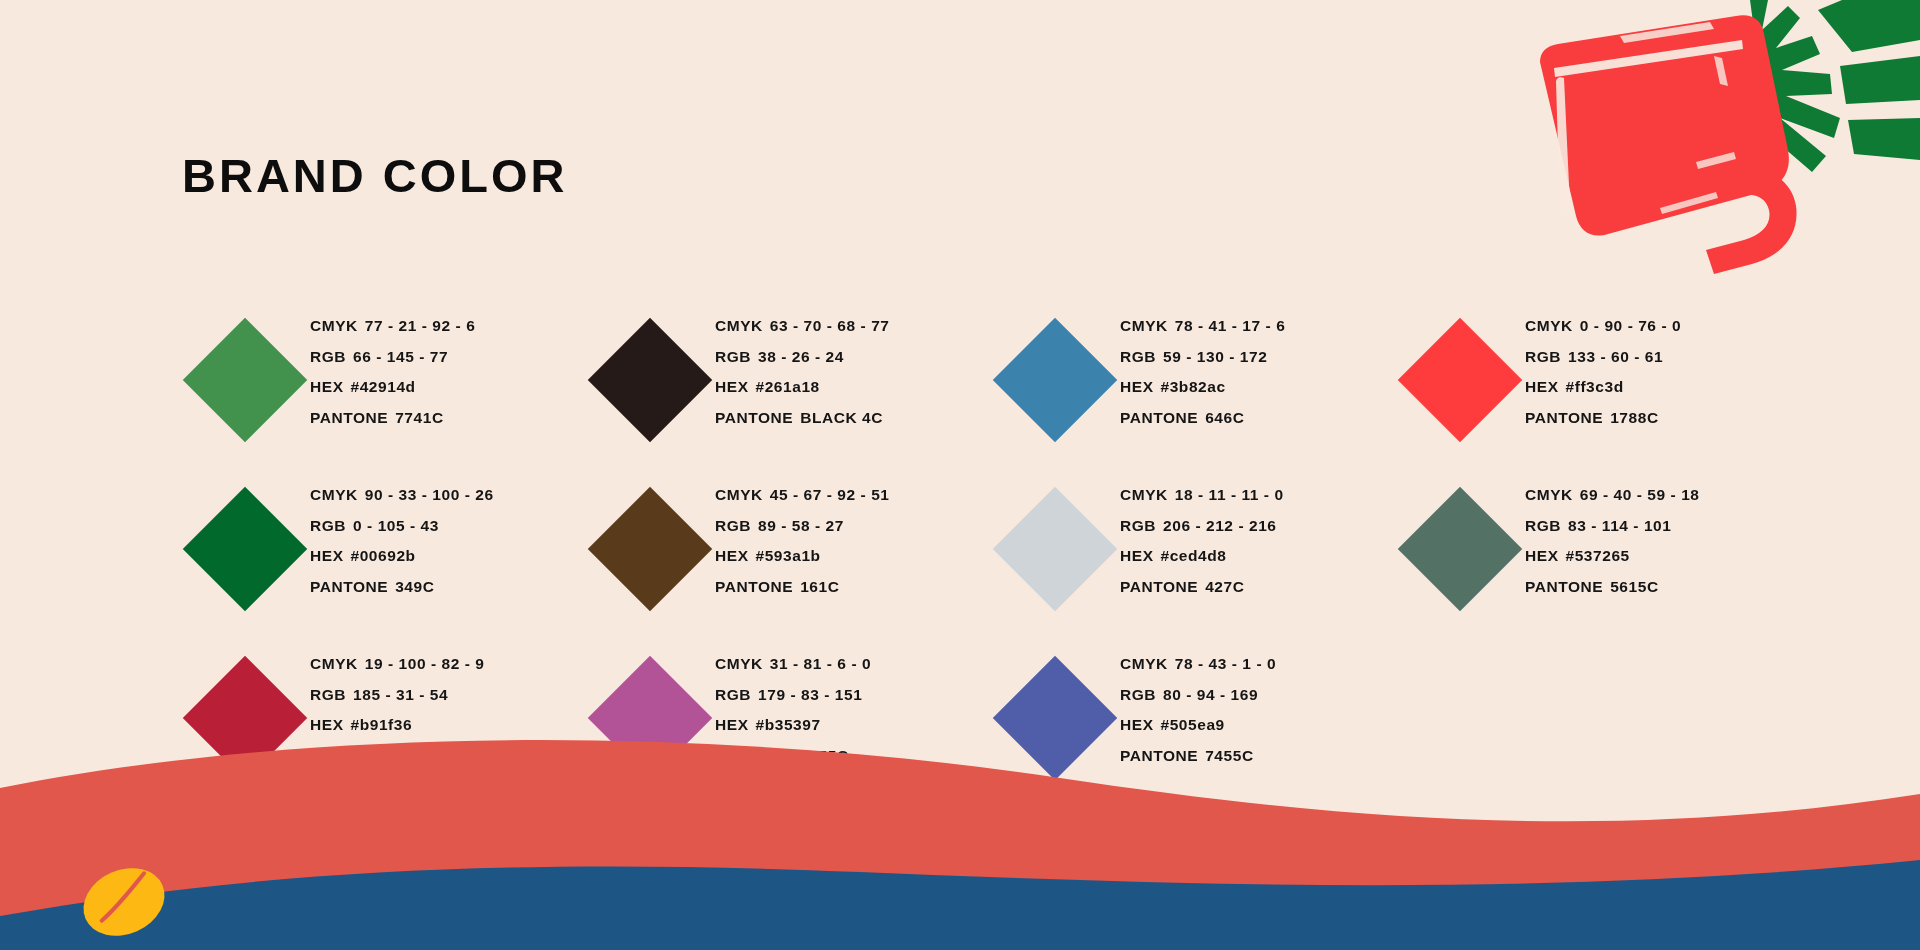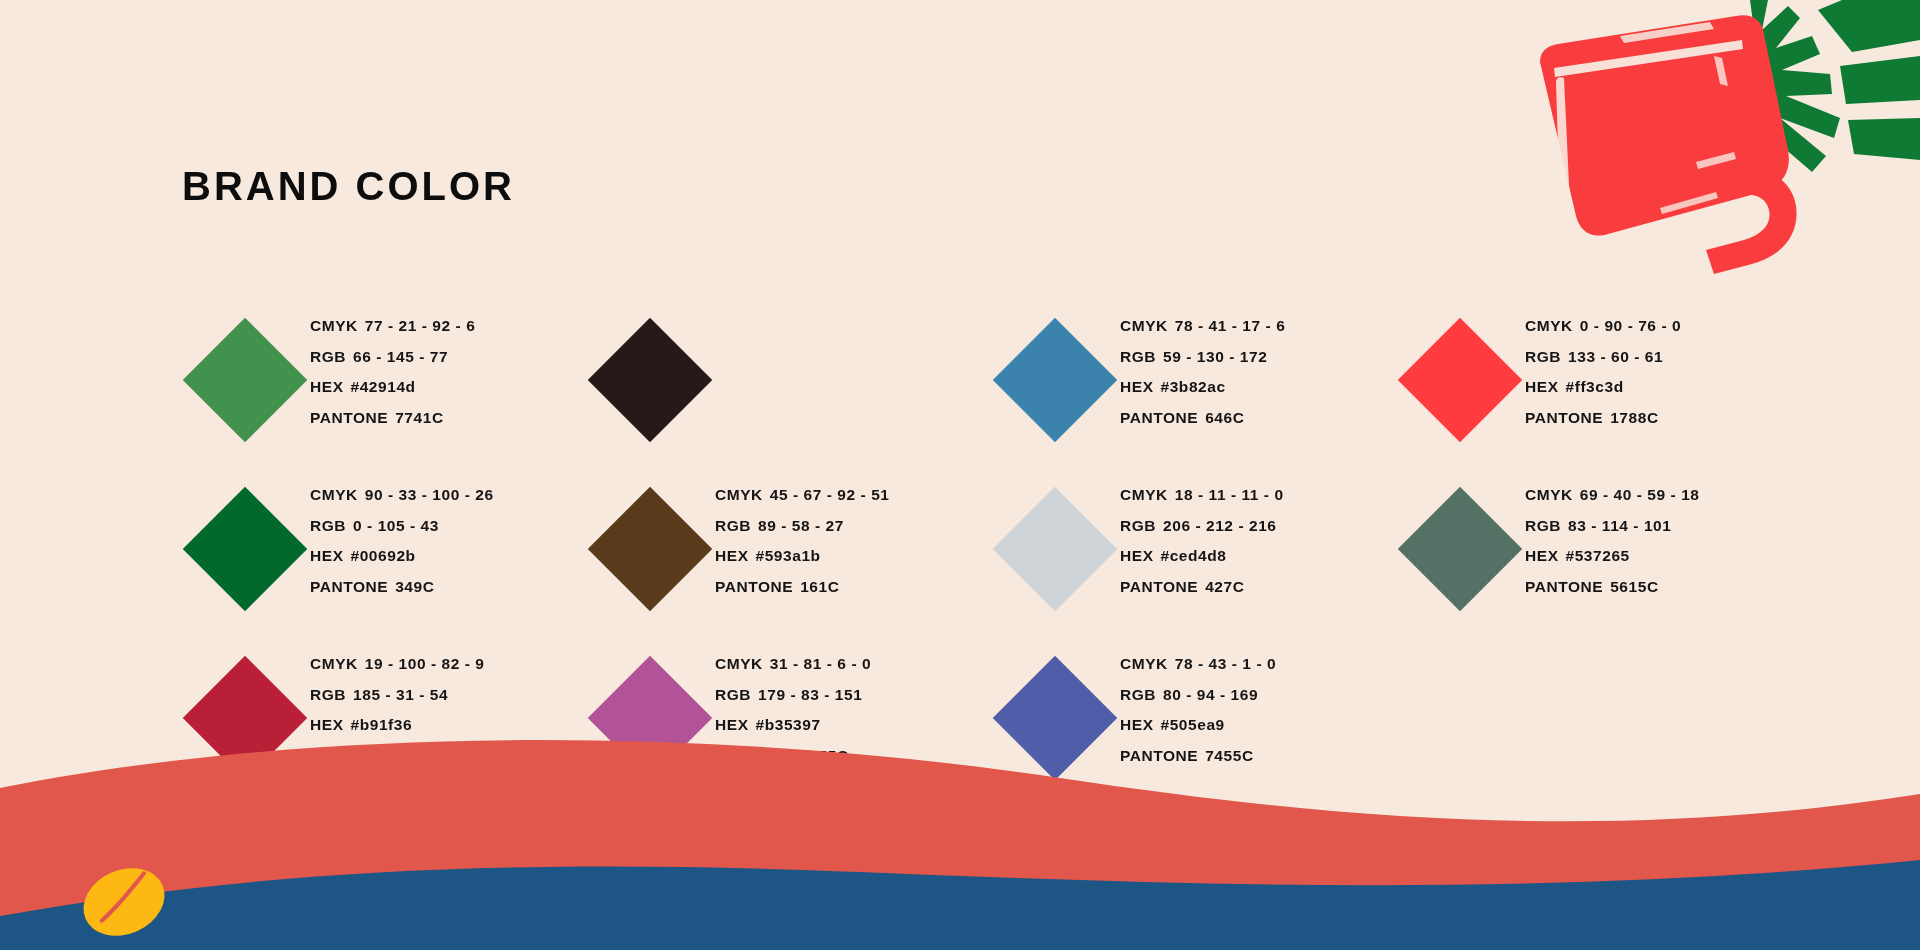--- a/index.html
+++ b/index.html
@@ -15,22 +15,22 @@
   }
 
   
   .deco { position:absolute; pointer-events:none; }
   #deco-bottom { left:0; bottom:0; width:1920px; height:230px; }
   #deco-mug    { right:0; top:0; width:420px; height:300px; }
 
   
   #page-title {
     position:absolute;
-    left:182px; top:164px;
-    font-size:40px;
+    left:182px; top:148px;
+    font-size:47px;
     font-weight:700;
     letter-spacing:3.0px;
     color:#0d0d0d;
     white-space:nowrap;
   }
 
   
   #swatch-grid {
     position:absolute;
     left:180px; top:305px;
@@ -121,20 +121,26 @@
         <div class="spec-line"><span class="spec-label">CMYK</span><span class="spec-value">77 - 21 - 92 - 6</span></div>
         <div class="spec-line"><span class="spec-label">RGB</span><span class="spec-value">66 - 145 - 77</span></div>
         <div class="spec-line"><span class="spec-label">HEX</span><span class="spec-value">#42914d</span></div>
         <div class="spec-line"><span class="spec-label">PANTONE</span><span class="spec-value">7741C</span></div>
       </div>
     </div>
     <div class="swatch">
       <div class="swatch-chip-wrap">
         <div class="swatch-chip" style="background: rgb(38, 26, 24);"></div>
       </div>
+      <div class="swatch-specs">
+        <div class="spec-line"><span class="spec-label">CMYK</span><span class="spec-value">63 - 70 - 68 - 77</span></div>
+        <div class="spec-line"><span class="spec-label">RGB</span><span class="spec-value">38 - 26 - 24</span></div>
+        <div class="spec-line"><span class="spec-label">HEX</span><span class="spec-value">#261a18</span></div>
+        <div class="spec-line"><span class="spec-label">PANTONE</span><span class="spec-value">BLACK 4C</span></div>
+      </div>
     </div>
     <div class="swatch">
       <div class="swatch-chip-wrap">
         <div class="swatch-chip" style="background: rgb(59, 130, 172);"></div>
       </div>
       <div class="swatch-specs">
         <div class="spec-line"><span class="spec-label">CMYK</span><span class="spec-value">78 - 41 - 17 - 6</span></div>
         <div class="spec-line"><span class="spec-label">RGB</span><span class="spec-value">59 - 130 - 172</span></div>
         <div class="spec-line"><span class="spec-label">HEX</span><span class="spec-value">#3b82ac</span></div>
         <div class="spec-line"><span class="spec-label">PANTONE</span><span class="spec-value">646C</span></div>

